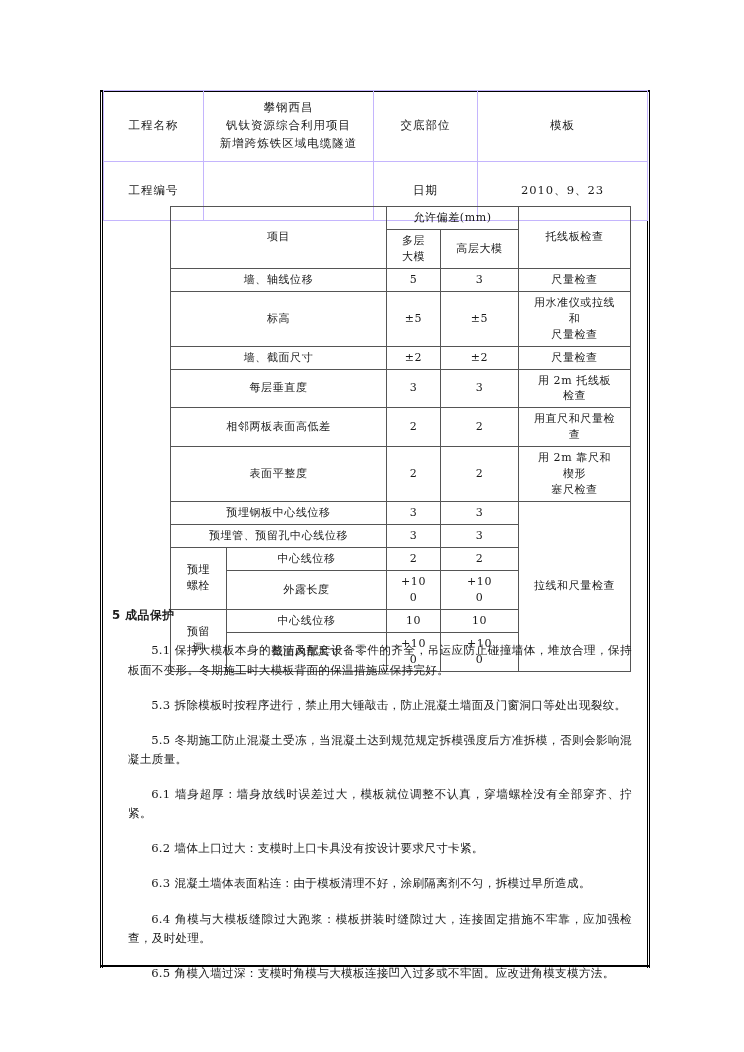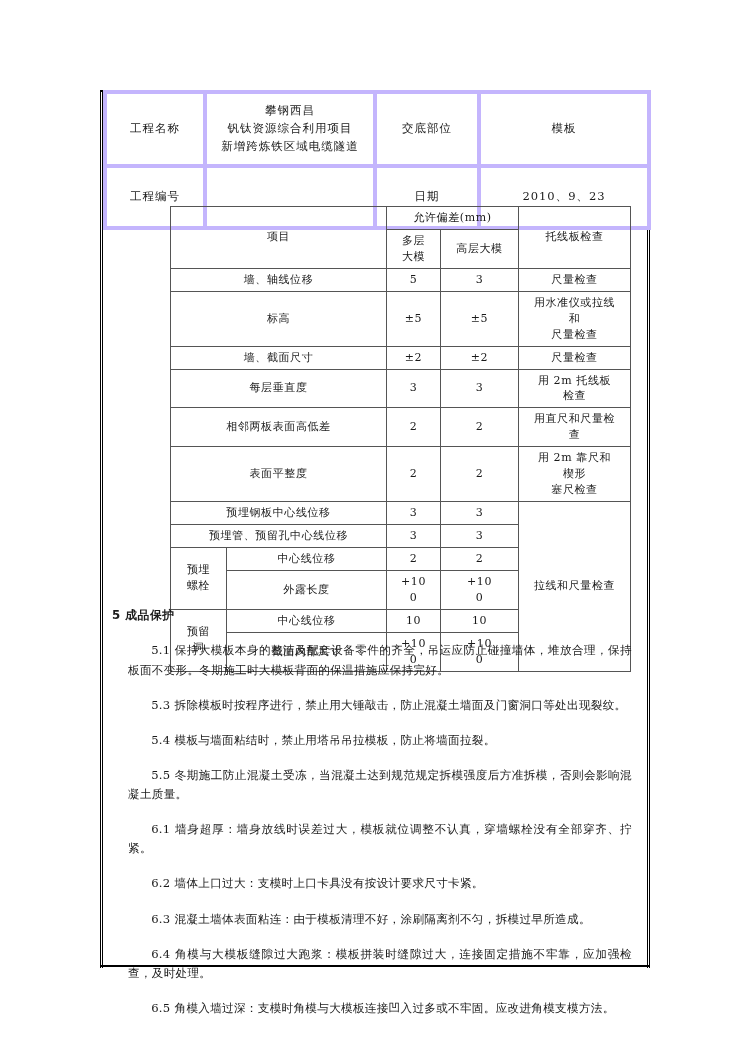--- a/index.html
+++ b/index.html
@@ -31,21 +31,21 @@
   
   #header-table {
     position: absolute;
     left: 103px;
     top: 90px;
     width: 544px;
     border-collapse: collapse;
     table-layout: fixed;
   }
   #header-table td {
-    border: 4px solid #c4b5fd;
+    border: 1px solid #c4b5fd;
     text-align: center;
     vertical-align: middle;
     font-size: 11.5px;
     line-height: 1.55;
     padding: 5px 2px;
     letter-spacing: 1px;
   }
   .hdr-label { width: 100px; }
   .hdr-name  { width: 170px; }
   .hdr-key   { width: 104px; }
@@ -265,20 +265,19 @@
         </span>
       </td>
     </tr>
   </tbody>
 </table>
 
 <div id="body-text">
   <div class="sec-head">5 成品保护</div>
   <p class="para">5.1 保持大模板本身的整洁及配套设备零件的齐全，吊运应防止碰撞墙体，堆放合理，保持板面不变形。冬期施工时大模板背面的保温措施应保持完好。</p>
   <p class="para">5.3 拆除模板时按程序进行，禁止用大锤敲击，防止混凝土墙面及门窗洞口等处出现裂纹。</p>
-  <p class="para">5.4 模板与墙面粘结时，禁止用塔吊吊拉模板，防止将墙面拉裂。</p>
   <p class="para">5.5 冬期施工防止混凝土受冻，当混凝土达到规范规定拆模强度后方准拆模，否则会影响混凝土质量。</p>
   <p class="para">6.1 墙身超厚：墙身放线时误差过大，模板就位调整不认真，穿墙螺栓没有全部穿齐、拧紧。</p>
   <p class="para">6.2 墙体上口过大：支模时上口卡具没有按设计要求尺寸卡紧。</p>
   <p class="para">6.3 混凝土墙体表面粘连：由于模板清理不好，涂刷隔离剂不匀，拆模过早所造成。</p>
   <p class="para">6.4 角模与大模板缝隙过大跑浆：模板拼装时缝隙过大，连接固定措施不牢靠，应加强检查，及时处理。</p>
   <p class="para">6.5 角模入墙过深：支模时角模与大模板连接凹入过多或不牢固。应改进角模支模方法。</p>
 </div>
 
 </body></html>

